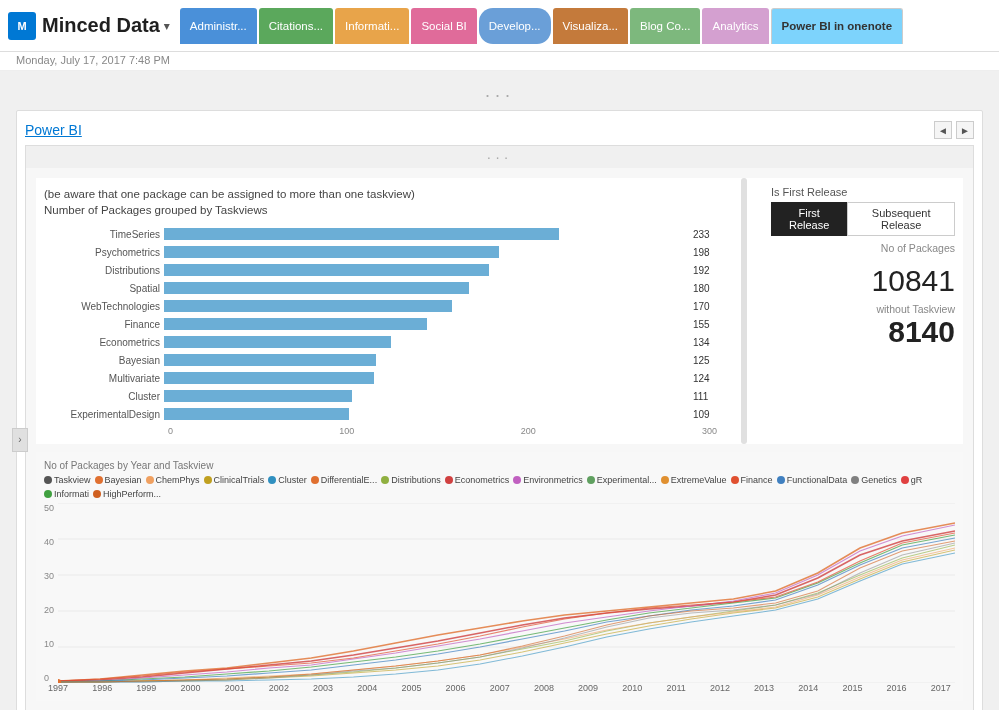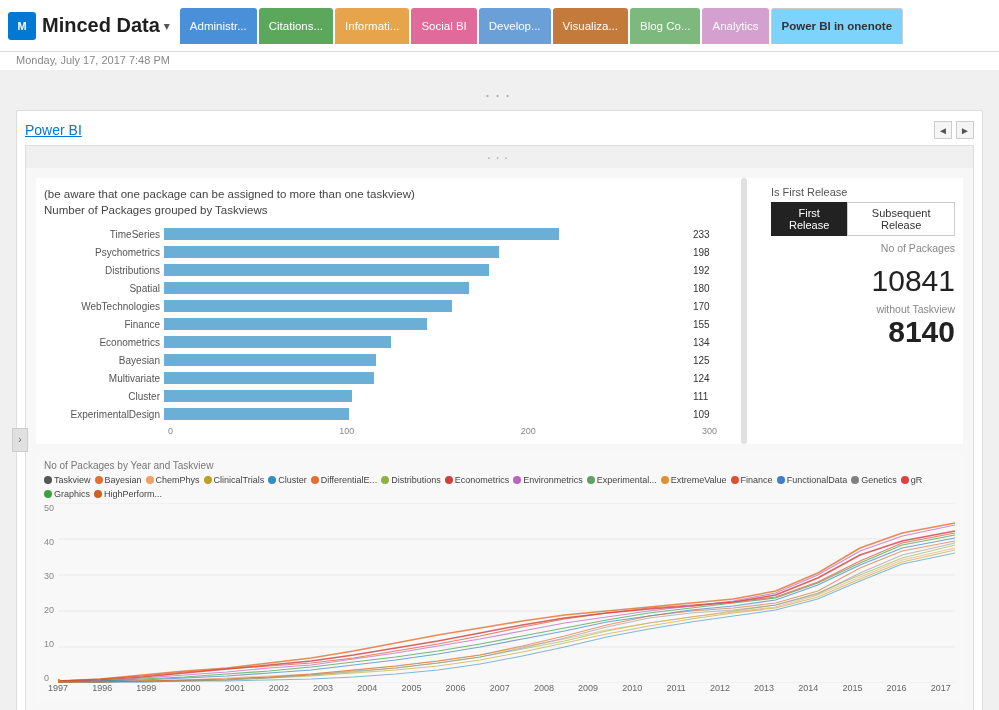--- a/index.html
+++ b/index.html
@@ -41,21 +41,21 @@
       cursor: pointer;
       white-space: nowrap;
       height: 36px;
       display: flex; align-items: center;
       font-weight: 500;
     }
     .tab-admin { background: #4a90d9; }
     .tab-citations { background: #5ba85c; }
     .tab-info { background: #e8a44a; }
     .tab-social { background: #e06b9a; }
-    .tab-develop { background: #6a9fd8; }
+    .tab-develop { background: #6a9fd8; border-radius: 14px; }
     .tab-visual { background: #c47a3b; }
     .tab-blog { background: #7db87d; }
     .tab-analytics { background: #d4a0d0; }
     .tab-powerbi {
       background: #7dd3fc;
       color: #333;
       font-weight: 600;
       border: 1px solid #ccc;
       border-bottom: none;
     }
@@ -474,21 +474,21 @@
                 <div class="legend-item">
                   <div class="legend-dot" style="background:#808080;"></div>
                   <span class="legend-label">Genetics</span>
                 </div>
                 <div class="legend-item">
                   <div class="legend-dot" style="background:#e04040;"></div>
                   <span class="legend-label">gR</span>
                 </div>
                 <div class="legend-item">
                   <div class="legend-dot" style="background:#40a040;"></div>
-                  <span class="legend-label">Graphics</span>
+                  <span class="legend-label">Informati</span>
                 </div>
                 <div class="legend-item">
                   <div class="legend-dot" style="background:#d06020;"></div>
                   <span class="legend-label">HighPerform...</span>
                 </div>
               </div>
             <div style="display:flex;">
 
               <div style="display:flex;flex-direction:column-reverse;justify-content:space-between;padding-right:4px;height:180px;" id="y-axis-container">
                   <span style="font-size: 9px; color: rgb(136, 136, 136);">0</span>

